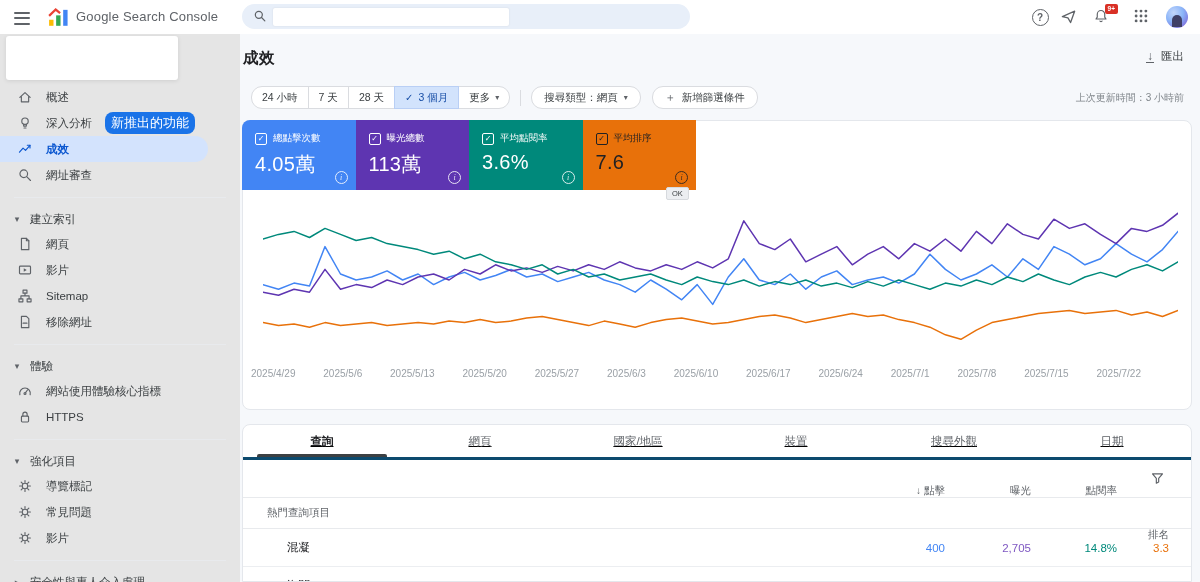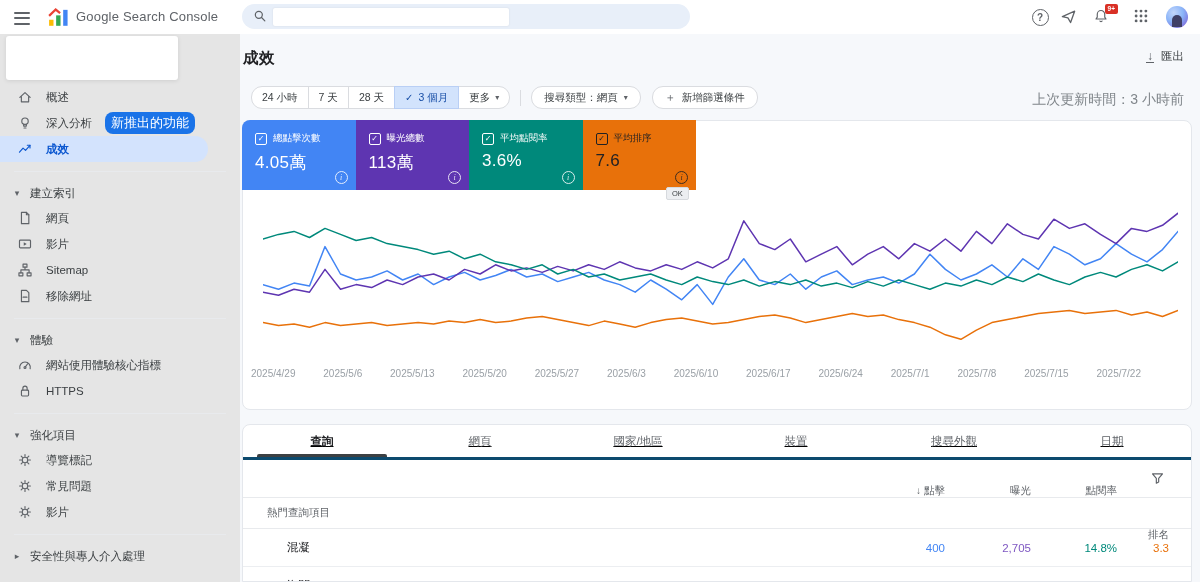--- a/index.html
+++ b/index.html
@@ -45,31 +45,31 @@
   .seg{display:flex;}
   .seg-btn{height:21px;border:1px solid #dadce0;background:#fff;display:flex;align-items:center;padding:0 10px;font-size:10.5px;color:#3c4043;cursor:pointer;margin-left:-1px;gap:5px;white-space:nowrap;}
   .seg-btn:first-child{border-radius:11px 0 0 11px;margin-left:0;}
   .seg-btn:last-child{border-radius:0 11px 11px 0;}
   .seg-btn.sel{background:#d2e3fc;border-color:#b9cff5;color:#174ea6;z-index:2;}
   .seg-btn .ck{font-size:10px;}
   .vsep{width:1px;height:16px;background:#dadce0;margin:0 10px;}
   .pill-btn{height:21px;border:1px solid #dadce0;background:#fff;border-radius:11px;display:flex;align-items:center;padding:0 12px;font-size:10.5px;color:#3c4043;cursor:pointer;gap:6px;margin-right:11px;white-space:nowrap;}
   .caret{font-size:8px;color:#5f6368;}
   .plus{font-size:11px;color:#5f6368;}
-  .last-updated{position:absolute;right:16px;top:91px;font-size:14px;color:#80868b;}
+  .last-updated{position:absolute;right:16px;top:91px;font-size:10px;color:#80868b;}
 
   
   .panel{position:absolute;background:#fff;border:1px solid #e4e7ec;box-sizing:border-box;}
   .chart-panel{left:242px;top:120px;width:950px;height:290px;border-radius:8px;overflow:visible;}
   .cards{position:absolute;left:-1px;top:-1px;display:flex;}
   .m-card{width:113.5px;height:70px;position:relative;cursor:pointer;}
   .m-card:first-child{border-top-left-radius:8px;}
   .m-head{display:flex;align-items:center;gap:6px;padding:12px 0 0 13px;font-size:9.5px;}
   .m-check{width:10px;height:10px;border:1.4px solid currentColor;border-radius:2px;font-size:8px;line-height:10px;text-align:center;}
-  .m-value{padding:6px 0 0 13px;font-size:17px;letter-spacing:.3px;}
+  .m-value{padding:6px 0 0 13px;font-size:20px;letter-spacing:.3px;}
   .m-info{position:absolute;right:8px;bottom:6px;width:11px;height:11px;border:1.2px solid currentColor;border-radius:50%;font-size:8px;line-height:11px;text-align:center;opacity:.85;cursor:pointer;font-style:italic;font-family:"Liberation Serif","DejaVu Serif",serif;}
   .ok-tip{position:absolute;left:423px;top:66px;background:#eceef1;border:1px solid #d7dade;border-radius:2px;font-size:7.5px;color:#3c4043;padding:1px 5px;z-index:5;}
   .chart-svg{position:absolute;left:20px;top:80px;}
   .chart-svg polyline{fill:none;stroke-width:1.5;stroke-linejoin:round;stroke-linecap:round;}
   .x-labels{position:absolute;left:8px;top:247px;width:890px;display:flex;justify-content:space-between;}
   .x-labels span{font-size:10px;color:#9aa0a6;}
 
   
   .table-panel{left:242px;top:424px;width:950px;height:158px;border-radius:8px 8px 0 0;overflow:hidden;}
   .tabs{display:flex;height:32px;border-bottom:3px solid #0c4a6e;text-decoration:underline;}
@@ -169,20 +169,29 @@
           <span class="s-badge">新推出的功能</span>
         </div>
         <div class="s-item active">
           <span class="s-icon">
             <svg viewBox="0 0 18 18">
               <path d="M2.8 12.6 6.8 8l2.8 2.6 5-5.8"></path>
               <path d="M11.6 4.8h3v3"></path>
             </svg>
           </span>
           <span class="s-label">成效</span>
+        </div>
+        <div class="s-item">
+          <span class="s-icon">
+            <svg viewBox="0 0 18 18">
+              <circle cx="7.6" cy="7.6" r="4.3"></circle>
+              <path d="M10.9 10.9l4.3 4.3"></path>
+            </svg>
+          </span>
+          <span class="s-label">網址審查</span>
         </div>
         <div class="s-div"></div>
         <div class="s-section">
           <span class="chev">▾</span>
           <span>建立索引</span>
         </div>
         <div class="s-item">
           <span class="s-icon">
             <svg viewBox="0 0 18 18">
               <path d="M5 2.6h5.6l2.7 2.7v10.1H5z"></path>

